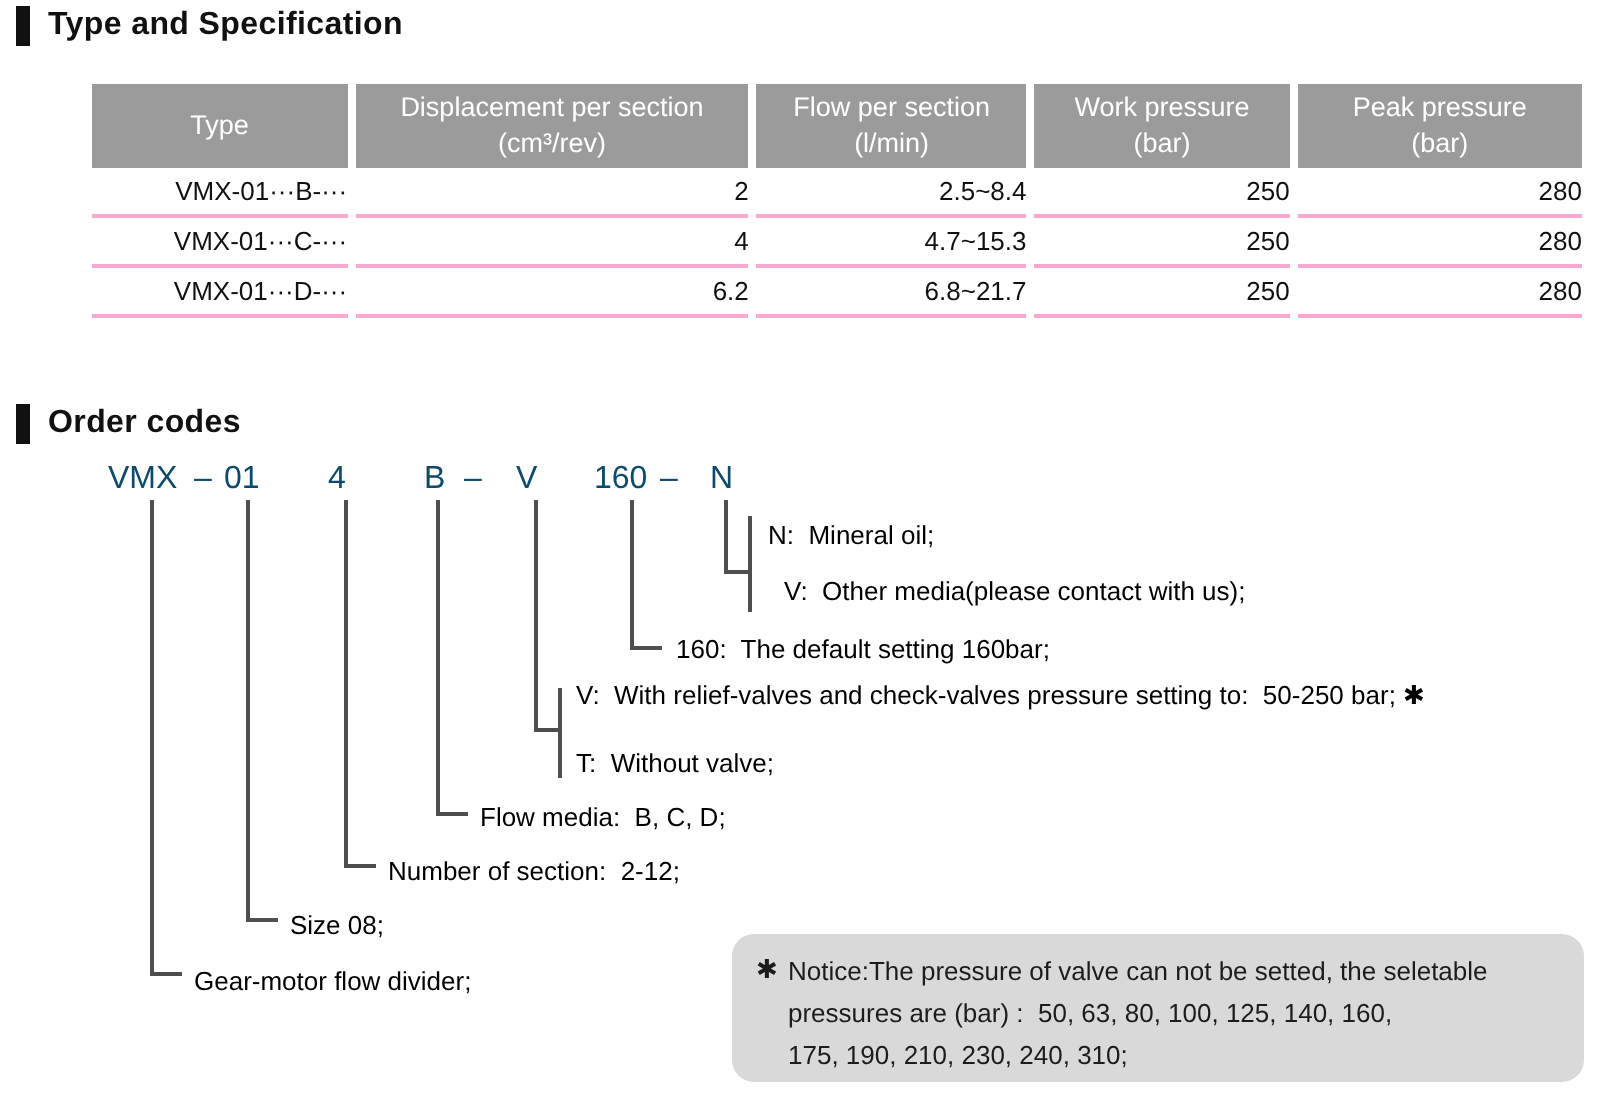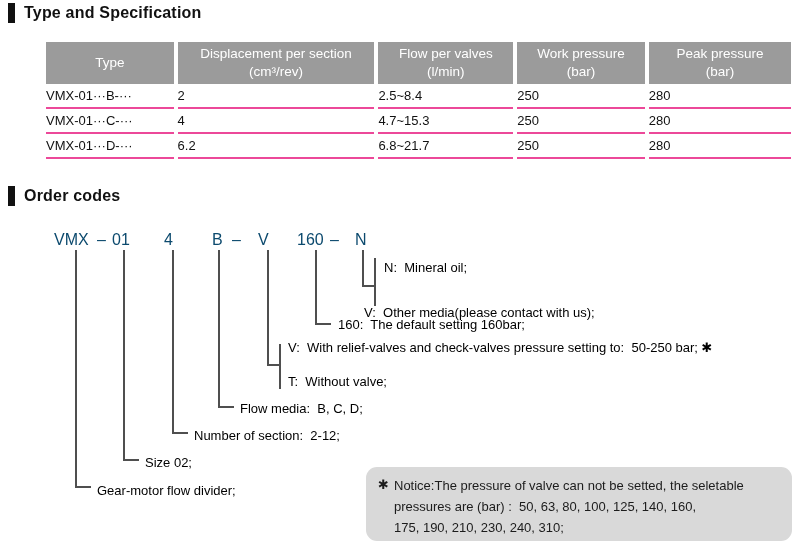--- a/index.html
+++ b/index.html
@@ -9,22 +9,22 @@
   
   .sec-title { position: absolute; display: flex; align-items: center; }
   .sec-bar { display: inline-block; width: 7px; height: 20px; background: #111; margin-right: 9px; }
   .sec-text { font-size: 16px; font-weight: bold; color: #111; letter-spacing: 0.2px; }
 
   
   table.spec { position: absolute; left: 42px; top: 42px; width: 753px;
                border-collapse: separate; border-spacing: 4px 0; table-layout: fixed; }
   table.spec th { background: #9b9b9b; color: #ffffff; font-weight: normal; font-size: 13.5px;
                   height: 42px; line-height: 1.3; text-align: center; vertical-align: middle; padding: 0; }
-  table.spec td { font-size: 13px; text-align: left; vertical-align: middle; height: 23px;
-                  border-bottom: 2px solid #ec4899; padding: 0; color: #111; }
+  table.spec td { font-size: 13px; text-align: right; vertical-align: middle; height: 23px;
+                  border-bottom: 2px solid #f9a8d4; padding: 0; color: #111; }
 
   
   .code-part { position: absolute; font-size: 16px; color: #0c4a6e; white-space: pre; }
   .vl { position: absolute; width: 2px; background: #4f4f4f; }
   .hl { position: absolute; height: 2px; background: #4f4f4f; }
   .diagram-label { position: absolute; font-size: 13px; color: #000000; white-space: pre; }
 
   
   .notice { position: absolute; left: 366px; top: 467px; width: 426px; height: 74px;
             background: #d9d9d9; border-radius: 11px; box-sizing: border-box;
@@ -55,21 +55,21 @@
       <tr>
         <th>
             <div>Type</div>
             <div></div>
           </th>
         <th>
             <div>Displacement per section</div>
             <div>(cm³/rev)</div>
           </th>
         <th>
-            <div>Flow per valves</div>
+            <div>Flow per section</div>
             <div>(l/min)</div>
           </th>
         <th>
             <div>Work pressure</div>
             <div>(bar)</div>
           </th>
         <th>
             <div>Peak pressure</div>
             <div>(bar)</div>
           </th>
@@ -93,21 +93,21 @@
       <tr>
         <td>VMX-01···D-···</td>
         <td>6.2</td>
         <td>6.8~21.7</td>
         <td>250</td>
         <td>280</td>
       </tr>
     </tbody>
   </table>
 
-  <div class="sec-title" style="left:8px; top:186px;">
+  <div class="sec-title" style="left:8px; top:202px;">
     <span class="sec-bar"></span>
     <span class="sec-text">Order codes</span>
   </div>
 
   <span class="code-part" style="left:54px;  top:231px;">VMX</span>
   <span class="code-part" style="left:97px;  top:231px;">–</span>
   <span class="code-part" style="left:112px; top:231px;">01</span>
   <span class="code-part" style="left:164px; top:231px;">4</span>
   <span class="code-part" style="left:212px; top:231px;">B</span>
   <span class="code-part" style="left:232px; top:231px;">–</span>
@@ -120,38 +120,38 @@
   <div class="vl" style="left:123px; top:250px; height:211px;"></div>
   <div class="vl" style="left:172px; top:250px; height:184px;"></div>
   <div class="vl" style="left:218px; top:250px; height:158px;"></div>
   <div class="vl" style="left:267px; top:250px; height:116px;"></div>
   <div class="vl" style="left:315px; top:250px; height:75px;"></div>
   <div class="vl" style="left:362px; top:250px; height:37px;"></div>
 
   <div class="hl" style="left:362px; top:285px; width:14px;"></div>
   <div class="vl" style="left:374px; top:258px; height:48px;"></div>
   <span class="diagram-label" style="left:384px; top:260px;">N:  Mineral oil;</span>
-  <span class="diagram-label" style="left:364px; top:288px;margin-top:17px;">V:  Other media(please contact with us);</span>
+  <span class="diagram-label" style="left:392px; top:288px;">V:  Other media(please contact with us);</span>
 
   <div class="hl" style="left:315px; top:323px; width:16px;"></div>
   <span class="diagram-label" style="left:338px; top:317px;">160:  The default setting 160bar;</span>
 
   <div class="hl" style="left:267px; top:364px; width:12px;"></div>
   <div class="vl" style="left:279px; top:344px; height:45px;"></div>
   <span class="diagram-label" style="left:288px; top:340px;">V:  With relief-valves and check-valves pressure setting to:  50-250 bar; ✱</span>
   <span class="diagram-label" style="left:288px; top:374px;">T:  Without valve;</span>
 
   <div class="hl" style="left:218px; top:406px; width:16px;"></div>
   <span class="diagram-label" style="left:240px; top:401px;">Flow media:  B, C, D;</span>
 
   <div class="hl" style="left:172px; top:432px; width:16px;"></div>
   <span class="diagram-label" style="left:194px; top:428px;">Number of section:  2-12;</span>
 
   <div class="hl" style="left:123px; top:459px; width:16px;"></div>
-  <span class="diagram-label" style="left:145px; top:455px;">Size 02;</span>
+  <span class="diagram-label" style="left:145px; top:455px;">Size 08;</span>
 
   <div class="hl" style="left:75px; top:486px; width:16px;"></div>
   <span class="diagram-label" style="left:97px; top:483px;">Gear-motor flow divider;</span>
 
   <div class="notice">
     <span class="notice-marker">✱</span>
     <div class="notice-body">
       <div>Notice:The pressure of valve can not be setted, the seletable</div>
       <div>pressures are (bar) :  50, 63, 80, 100, 125, 140, 160,</div>
       <div>175, 190, 210, 230, 240, 310;</div>

